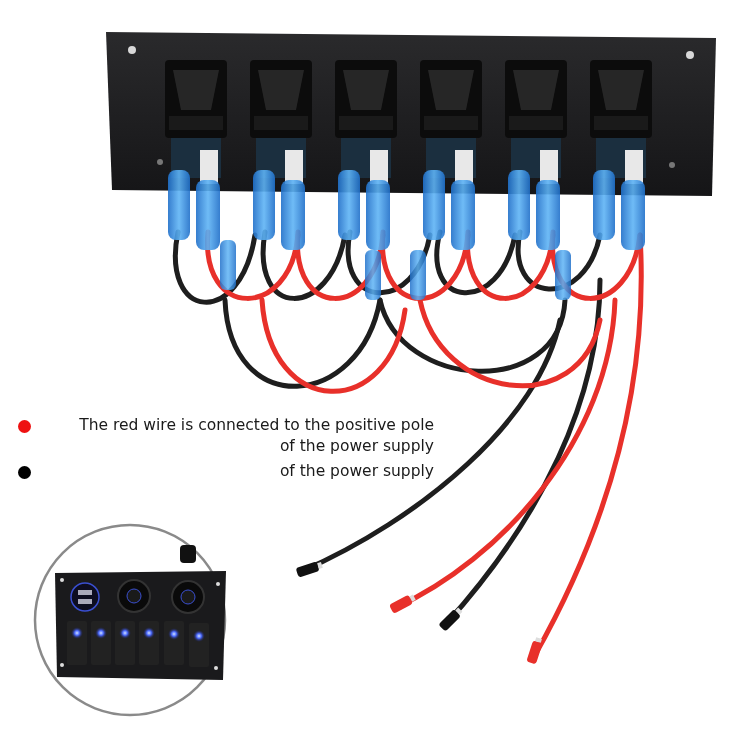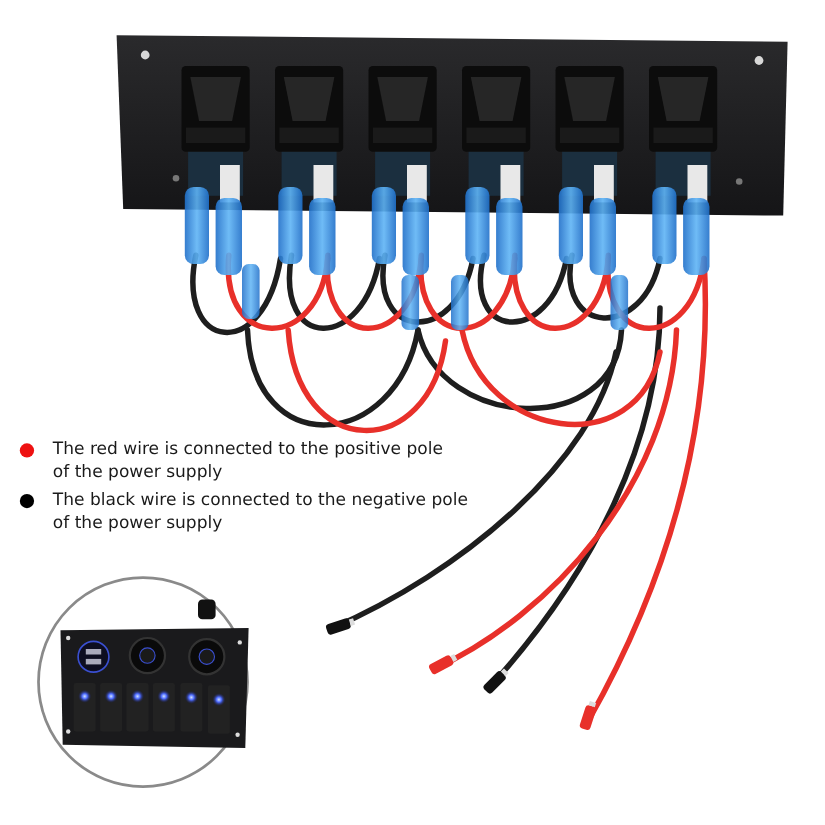--- a/index.html
+++ b/index.html
@@ -1,18 +1,18 @@
 <!DOCTYPE html>
 <html><head>
 <meta charset="utf-8">
 <style>
   html, body { margin:0; padding:0; background:#ffffff; }
   body { width:750px; height:750px; position:relative; overflow:hidden; font-family:"DejaVu Sans", sans-serif; }
   #scene { position:absolute; left:0; top:0; width:750px; height:750px; }
-  .legend { position:absolute; left:14px; top:398px; width:420px; }
+  .legend { position:absolute; left:14px; top:415px; width:420px;text-align:right; }
   .legend-item { position:relative; padding-left:34px; color:#1a1a1a; font-size:15.5px; line-height:21px; margin-bottom:4px; }
   .legend-dot { position:absolute; left:4px; top:5px; width:13px; height:13px; border-radius:50%; }
 </style>
 </head>
 <body>
 
 <svg id="scene" viewBox="0 0 750 750" xmlns="http://www.w3.org/2000/svg">
   <defs>
     <linearGradient id="panelGrad" x1="0" y1="0" x2="0" y2="1">
       <stop offset="0" stop-color="#2a2a2c"></stop>
@@ -197,16 +197,15 @@
 </svg>
 
 <div class="legend">
   <div class="legend-item">
     <span class="legend-dot" style="background:#ee1111"></span>
     <div>The red wire is connected to the positive pole</div>
     <div>of the power supply</div>
   </div>
   <div class="legend-item">
     <span class="legend-dot" style="background:#000000"></span>
-    <div>The black wire is connected to the negative pole</div>
     <div>of the power supply</div>
   </div>
 </div>
 
 </body></html>

